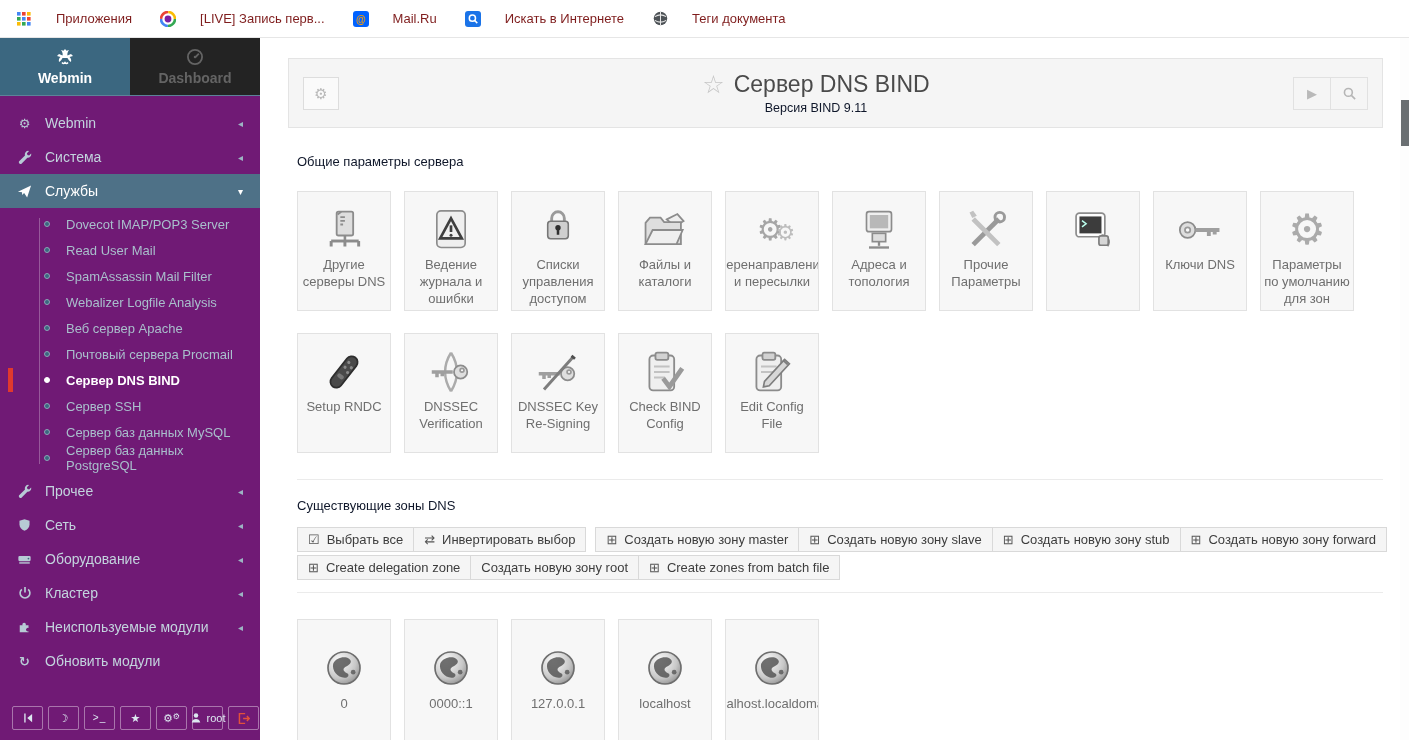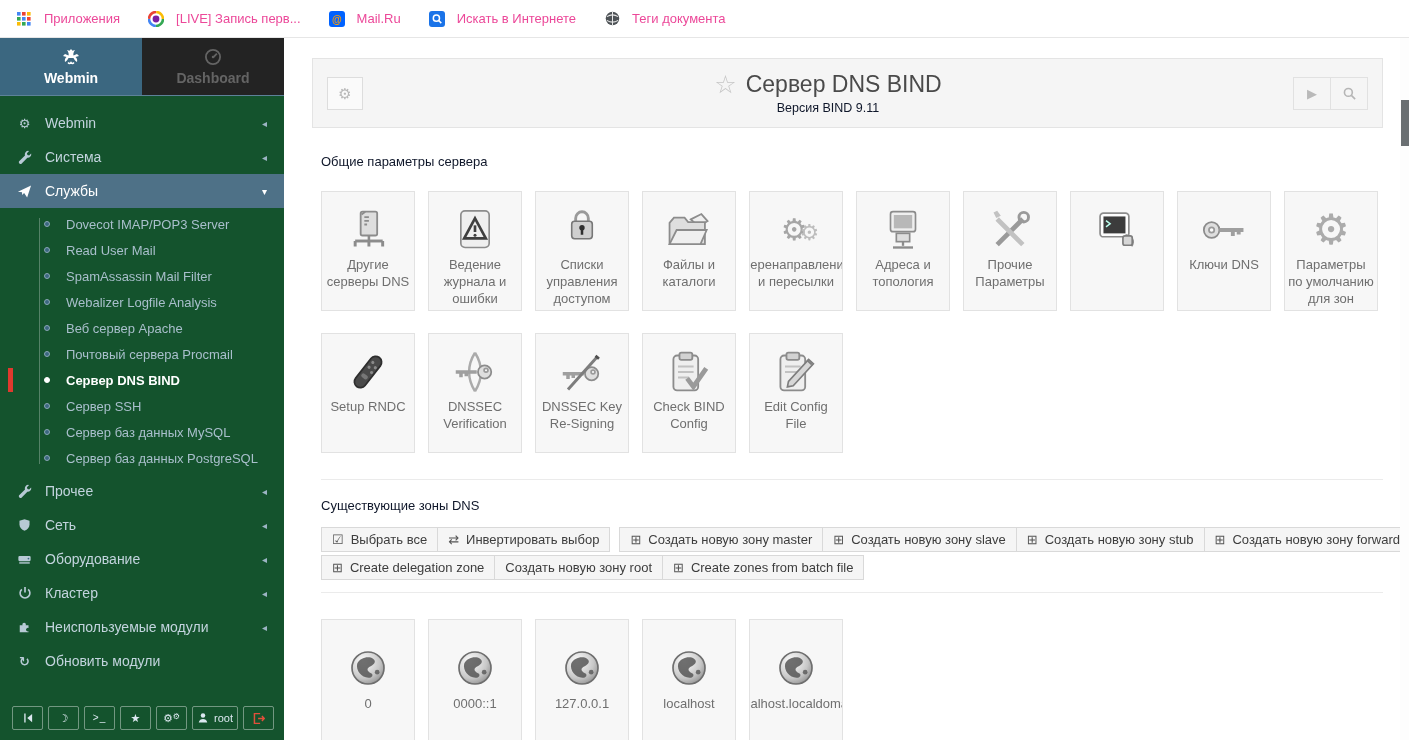--- a/index.html
+++ b/index.html
@@ -2,28 +2,28 @@
 <html><head>
 <meta charset="utf-8">
 <style>
   * { margin:0; padding:0; box-sizing:border-box; }
   html,body { width:1409px; height:740px; overflow:hidden; background:#fff;
     font-family:"Liberation Sans","DejaVu Sans",sans-serif; }
 
   
   .bookmarks { height:38px; background:#fff; border-bottom:1px solid #e6e6e6;
     display:flex; align-items:center; gap:28px; padding:0 16px; }
-  .bm-item { display:flex; align-items:center; gap:12px; font-size:13px; color:#ec4899; cursor:pointer; white-space:nowrap; }
+  .bm-item { display:flex; align-items:center; gap:24px; font-size:13px; color:#7f1d1d; cursor:pointer; white-space:nowrap; }
   .bm-ic { width:16px; height:16px; display:flex; align-items:center; justify-content:center; }
 
   
   .app { position:absolute; top:38px; left:0; right:0; bottom:0; display:flex; }
 
   
-  .sidebar { width:284px; background:#14532d; display:flex; flex-direction:column; position:relative; flex:none; }
+  .sidebar { width:260px; background:#701a75; display:flex; flex-direction:column; position:relative; flex:none; }
   .side-tabs { display:flex; height:57px; flex:none; }
   .side-tab { flex:1; display:flex; flex-direction:column; align-items:center; justify-content:center; gap:4px;
     font-size:14px; font-weight:bold; cursor:pointer; }
   .side-tab.active { background:#3b6780; color:#fff; }
   .side-tab.inactive { background:#232323; color:#646464; }
   .side-tab .tab-ic { height:18px; display:flex; align-items:center; }
   .side-sep { border-top:1px solid #5d8299; margin:0 0 10px 0; }
   .menu { flex:1; overflow:hidden; }
   .menu-item { height:34px; display:flex; align-items:center; gap:13px; padding:0 17px; font-size:14px;
     color:#c3d4de; cursor:pointer; position:relative; }

